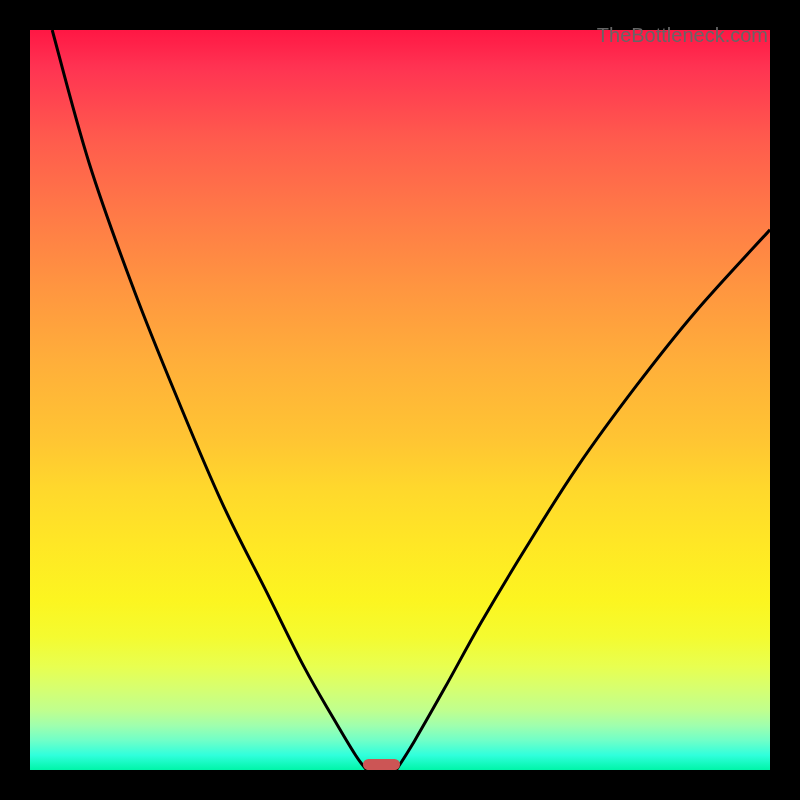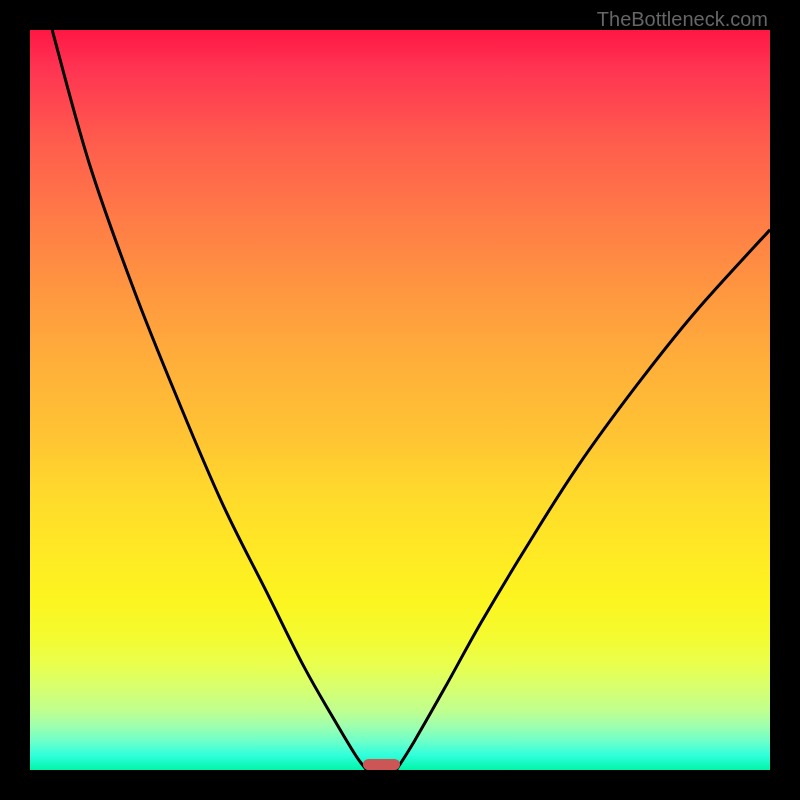--- a/index.html
+++ b/index.html
@@ -36,21 +36,21 @@
         #d6ff70 89%,
         #bfff8f 92%,
         #9fffae 94%,
         #70ffc8 96%,
         #30ffdc 98%,
         #00f5a8 100%
       );
     }
     .watermark {
       position: absolute;
-      top: 8px;
+      top: 24px;
       right: 32px;
       color: #666;
       font-size: 20px;
       font-weight: normal;
       z-index: 10;
     }
     .curve-svg {
       position: absolute;
       top: 0;
       left: 0;

